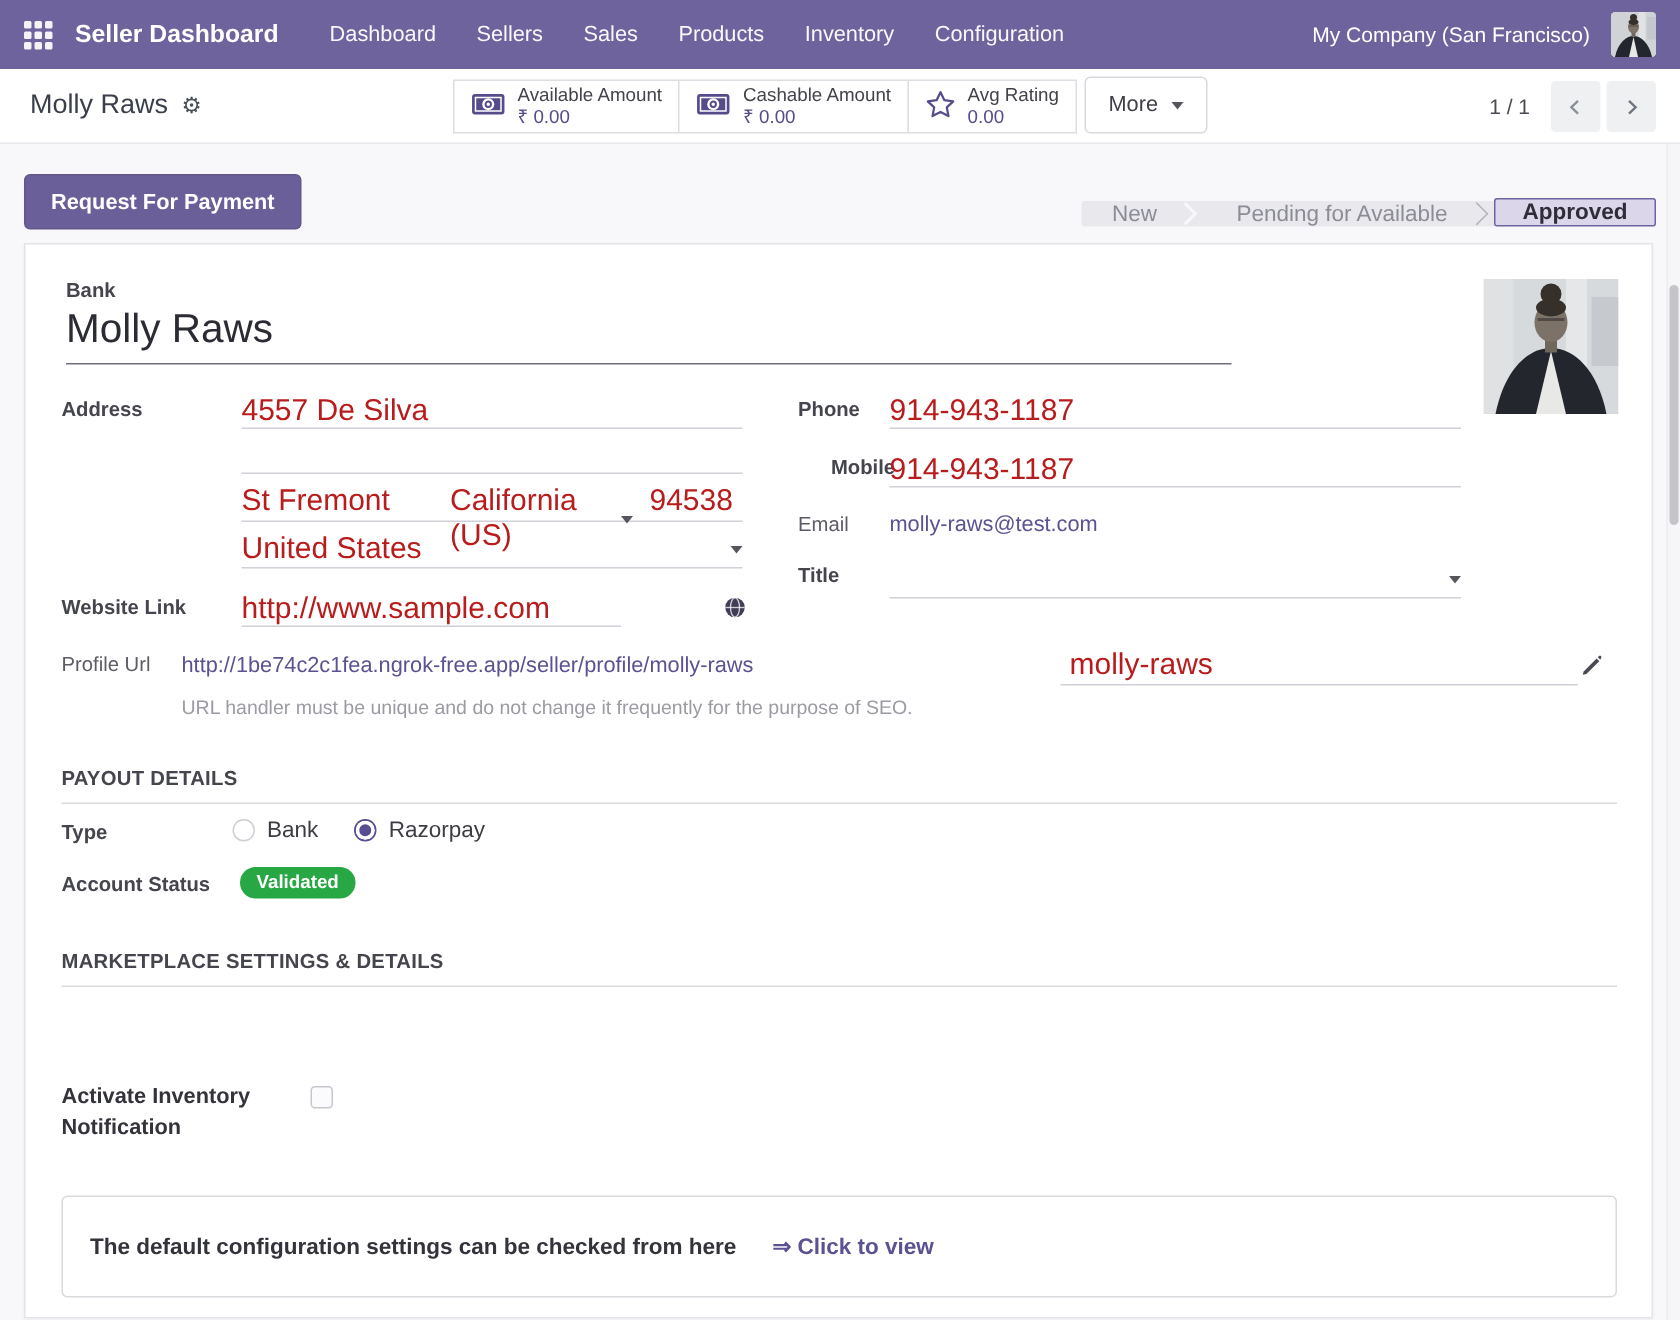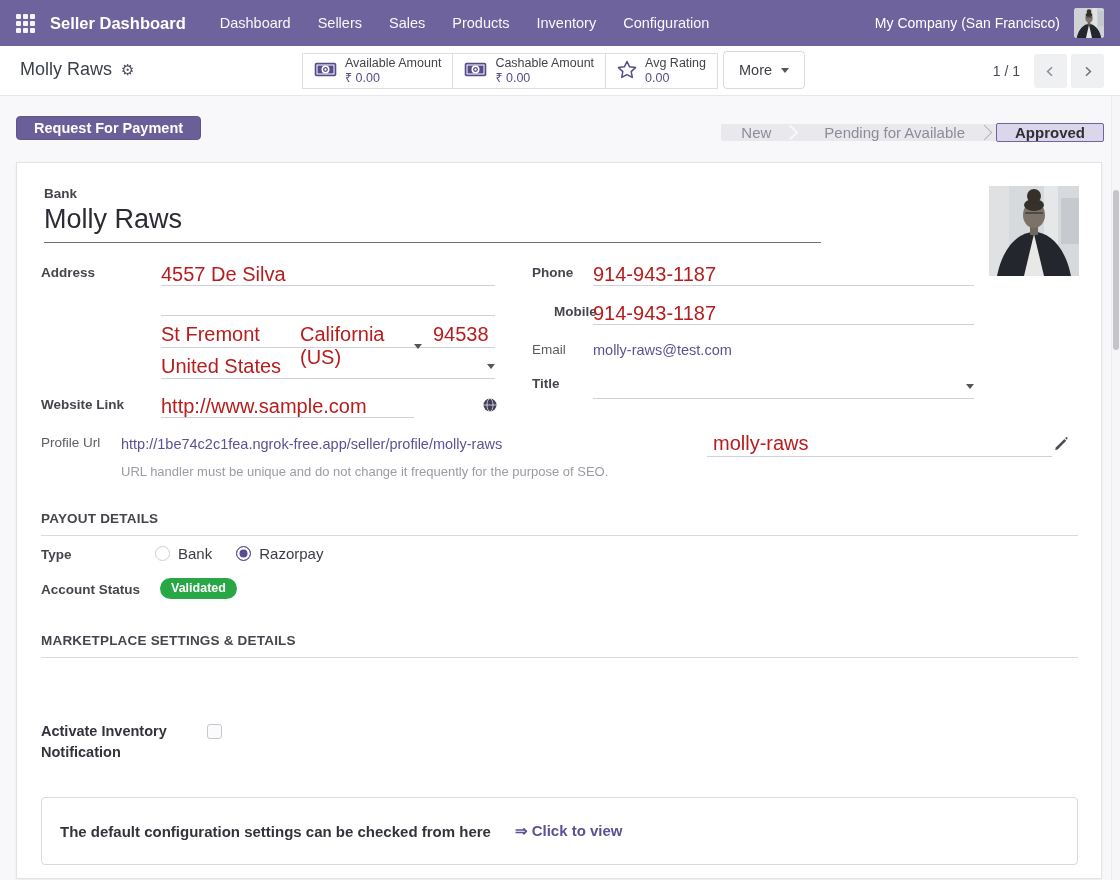--- a/index.html
+++ b/index.html
@@ -33,24 +33,24 @@
     background: #fff; font-size: 14.5px; color: #3f3f47; display: flex; gap: 9px; align-items: center;
     padding: 0 15px; cursor: pointer; font-family: inherit; font-weight: 500; }
   .caret { width: 0; height: 0; border-left: 4px solid transparent; border-right: 4px solid transparent; border-top: 5px solid #55555e; }
   .pager { position: absolute; right: 16px; top: 8px; display: flex; align-items: center; gap: 4px; }
   .pager-count { font-size: 14px; color: #4a4a52; margin-right: 10px; }
   .pager-btn { width: 33px; height: 34px; background: #eef0f2; border: none; border-radius: 3px;
     display: flex; align-items: center; justify-content: center; cursor: pointer; }
 
   
   .status-row { position: absolute; left: 0; top: 96px; width: 1120px; height: 66px; }
-  .primary-btn { position: absolute; left: 16px; top: 20px; height: 24px; padding: 0 17px; background: #6b5f99;
+  .primary-btn { position: absolute; left: 16px; top: 20px; height: 37px; padding: 0 17px; background: #6b5f99;
     border: 1px solid #625788; border-radius: 4px; color: #fff; font-size: 14.5px; font-weight: 600;
     cursor: pointer; font-family: inherit; }
-  .stagebar { position: absolute; right: 16px; top: 18px; height: 37px; display: flex; align-items: center; }
+  .stagebar { position: absolute; right: 16px; top: 18px; height: 37px; display: flex; align-items: flex-end; }
   .stage-gray { display: flex; align-items: center; background: #e9e9ed; border-radius: 2px 0 0 2px; padding-right: 4px; }
   .stage { font-size: 15px; color: #8c8c97; padding: 0 20px; display: flex; align-items: center; cursor: pointer; white-space: nowrap; }
   .chev { flex: none; width: 11px; height: 11px; border-top: 2px solid #f8f8fa; border-right: 2px solid #f8f8fa;
     transform: rotate(45deg); margin-left: -6px; margin-right: 8px; }
   .chev.gray { border-color: #b3b3bc; border-width: 1.5px; margin-right: 2px; }
   .stage.active { background: #dcd6ea; border: 1px solid #6f64a0; border-radius: 2px; color: #2f2e38;
     font-weight: 700; padding: 0 18px; }
 
   
   .sheet { position: absolute; left: 16px; top: 162px; width: 1086px; height: 717px; background: #fff;

